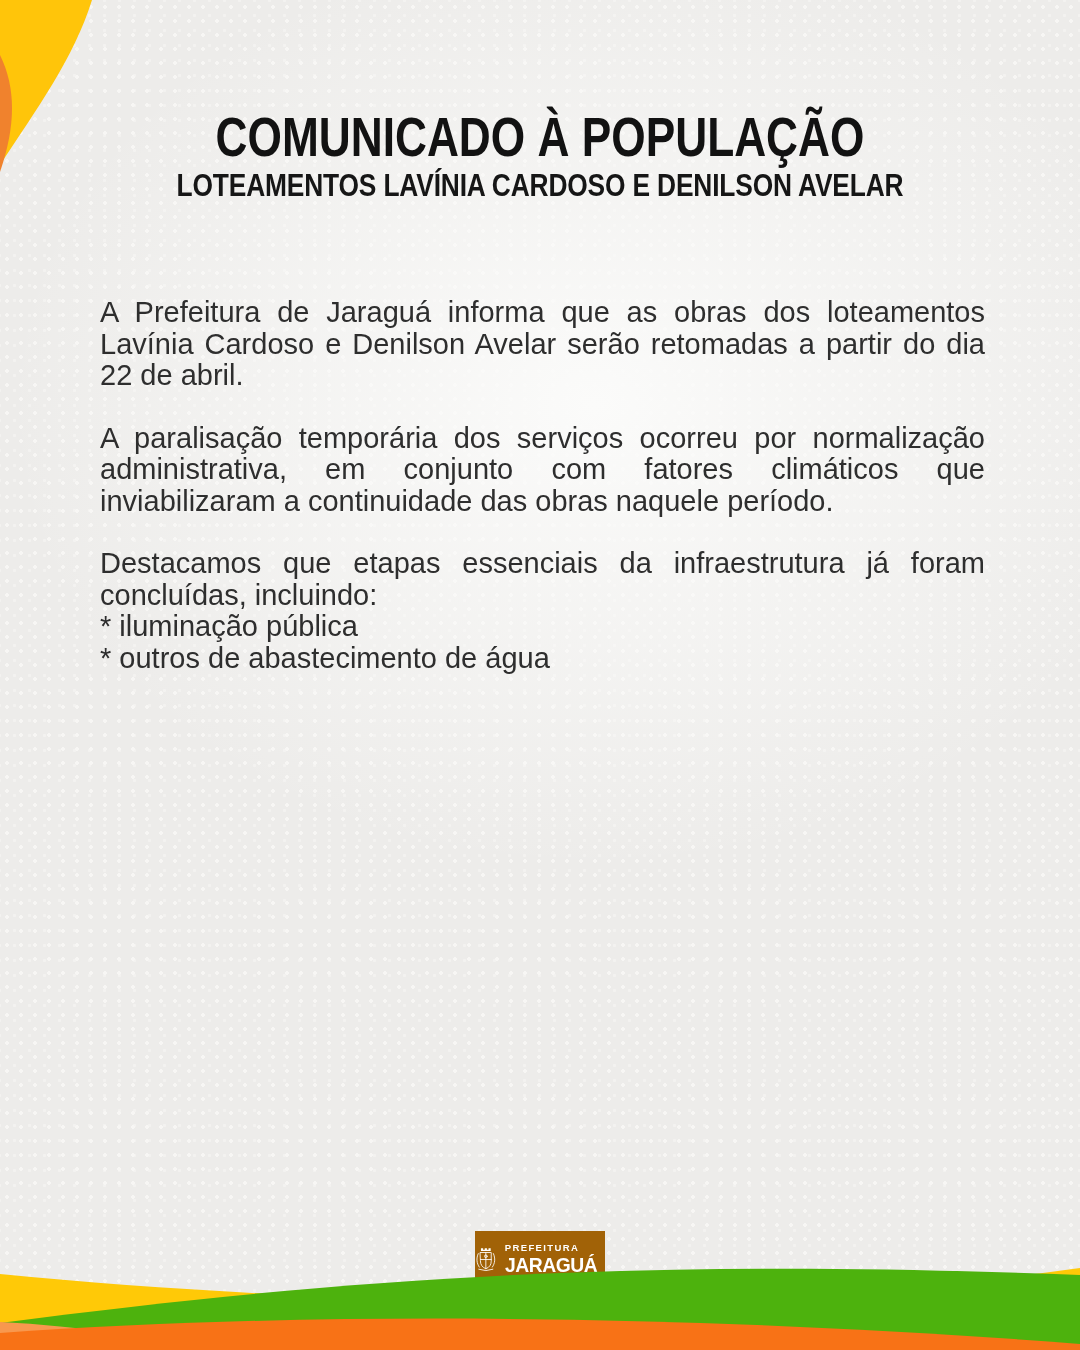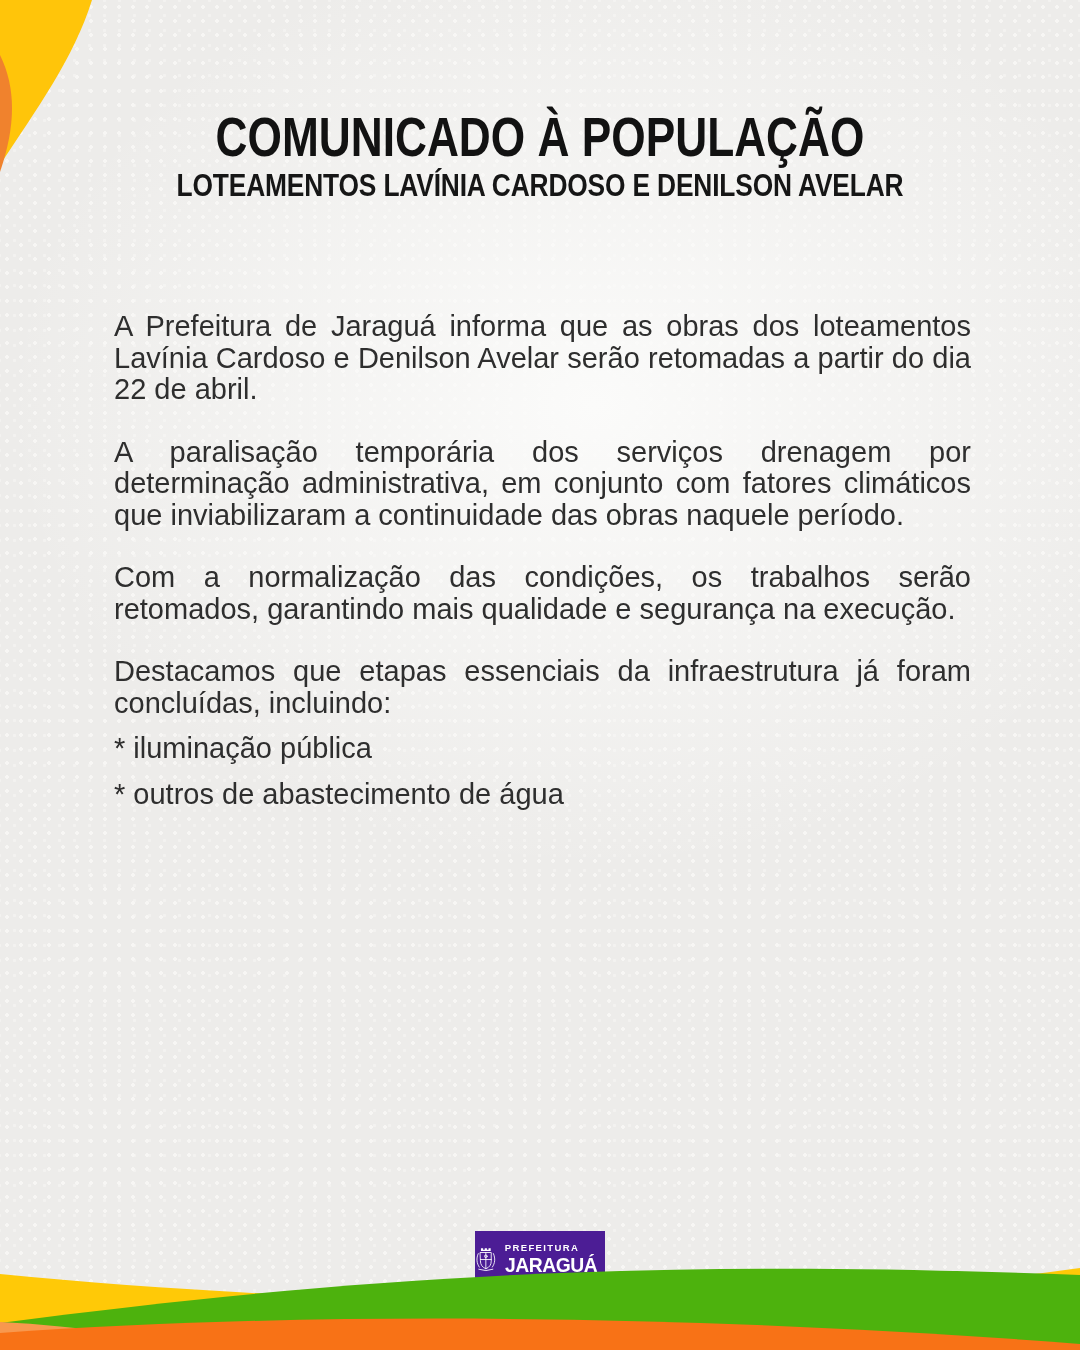--- a/index.html
+++ b/index.html
@@ -24,27 +24,27 @@
   }
   .subtitle{
     display:block;white-space:nowrap;font-weight:800;font-size:31px;line-height:36px;
     transform:scaleX(.85);transform-origin:center;letter-spacing:-.2px;color:#161616;margin-top:2px;
   }
 
   .body-text{
     position:absolute;left:100px;right:95px;top:297px;
     font-size:29px;line-height:31.5px;color:#2e2e2e;text-align:justify;
   }
-  .blk{margin:14px;}
+  .blk{margin:0;}
   .gap{margin-bottom:31px;}
 
   .footer{position:absolute;top:1231px;left:0;width:1080px;text-align:center;}
   .logo-box{
     display:inline-flex;align-items:center;justify-content:center;gap:8px;
-    width:130px;height:56px;background:#4c1d95;vertical-align:top;
+    width:130px;height:56px;background:#a16207;vertical-align:top;
   }
   .logo-text-col{display:flex;flex-direction:column;align-items:flex-start;line-height:1;}
   .logo-small{font-size:9.5px;font-weight:700;letter-spacing:1.4px;color:#fff;}
   .logo-large{
     font-size:21px;font-weight:800;letter-spacing:-.5px;color:#fff;margin-top:2px;
     transform:scaleX(.92);transform-origin:left center;white-space:nowrap;
   }
   .tagline{margin-top:7px;font-size:11px;letter-spacing:1.1px;white-space:nowrap;}
   .tagline .t-reg{color:#3aa253;font-weight:600;}
   .tagline .t-bold{color:#1e9145;font-weight:800;}
@@ -57,22 +57,21 @@
   <path d="M0,55 C16,88 16,125 0,172 Z" fill="#F0822D"></path>
 </svg>
 
 <div class="header">
   <span class="title">COMUNICADO À POPULAÇÃO</span>
   <span class="subtitle">LOTEAMENTOS LAVÍNIA CARDOSO E DENILSON AVELAR</span>
 </div>
 
 <div class="body-text">
     <p class="blk gap">A Prefeitura de Jaraguá informa que as obras dos loteamentos Lavínia Cardoso e Denilson Avelar serão retomadas a partir do dia 22 de abril.</p>
-    <p class="blk gap">A paralisação temporária dos serviços drenagem por determinação administrativa, em conjunto com fatores climáticos que inviabilizaram a continuidade das obras naquele período.</p>
-    <p class="blk gap">Com a normalização das condições, os trabalhos serão retomados, garantindo mais qualidade e segurança na execução.</p>
+    <p class="blk gap">A paralisação temporária dos serviços ocorreu por normalização administrativa, em conjunto com fatores climáticos que inviabilizaram a continuidade das obras naquele período.</p>
     <p class="blk">Destacamos que etapas essenciais da infraestrutura já foram concluídas, incluindo:</p>
     <p class="blk">* iluminação pública</p>
     <p class="blk">* outros de abastecimento de água</p>
   </div>
 
 <div class="footer">
   <div class="logo-box">
     <svg width="34" height="42" viewBox="0 0 40 46" aria-hidden="true">
       <g fill="none" stroke="#ffffff" stroke-width="1.6" stroke-linecap="round">
         <path d="M11,8 L11,3 L15,3 L15,6 L18,6 L18,3 L22,3 L22,6 L25,6 L25,3 L29,3 L29,8 Z" fill="#ffffff" stroke="none"></path>

